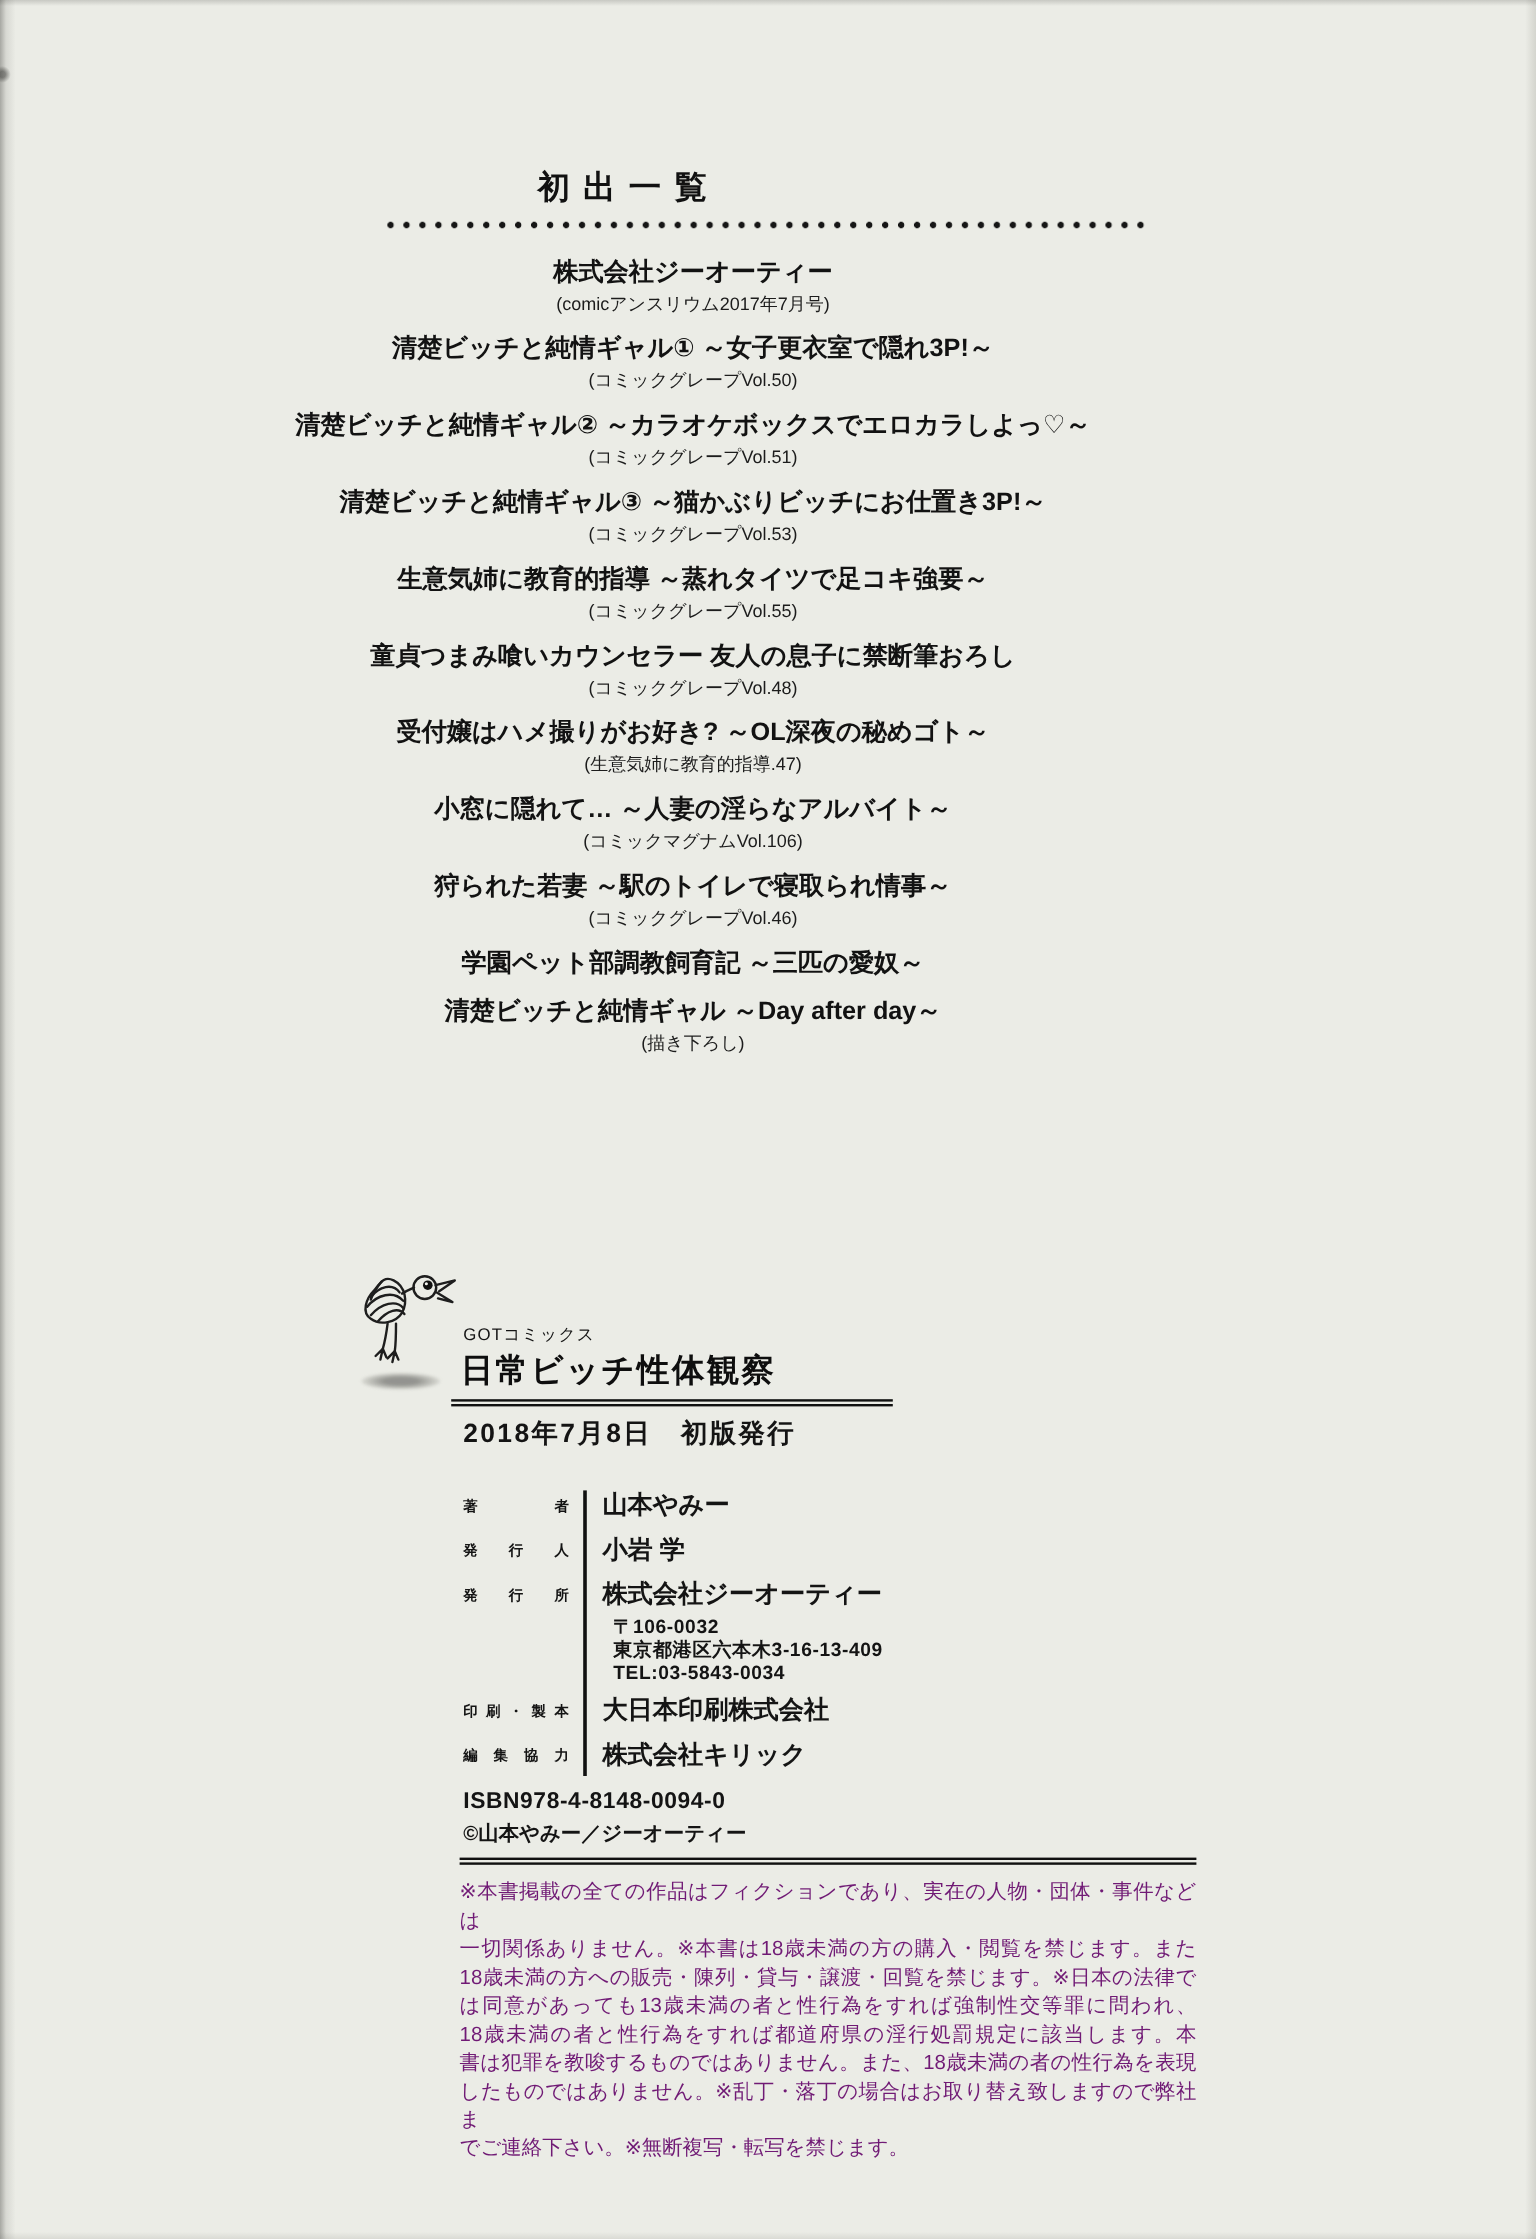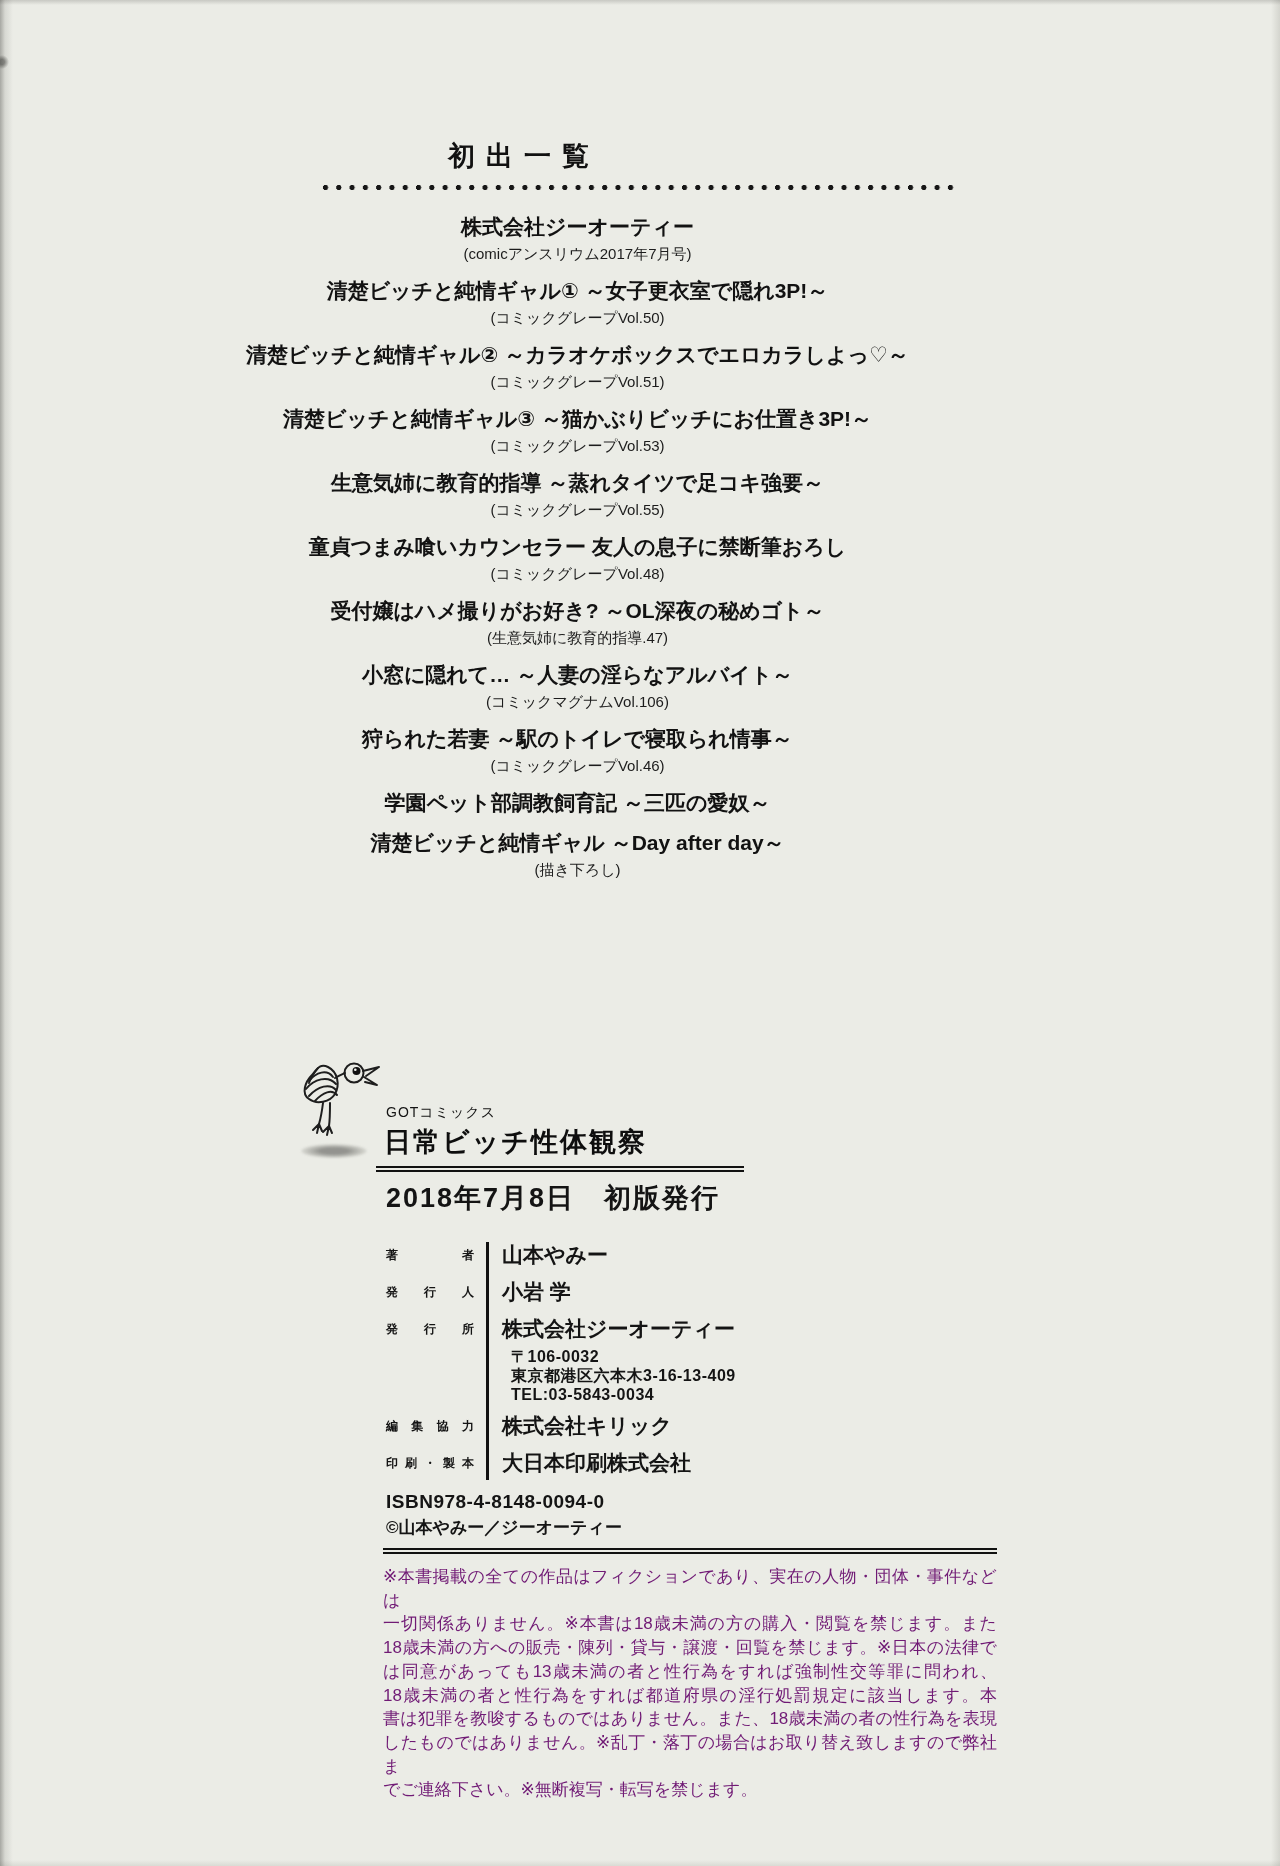--- a/index.html
+++ b/index.html
@@ -33,21 +33,21 @@
   
   .bird{top:1058px;left:296px;width:92px;height:82px;}
   .bird-shadow{
     top:1144px;left:301px;width:66px;height:14px;border-radius:50%;
     background:radial-gradient(ellipse at center, rgba(75,75,72,0.55) 0 30%, rgba(120,120,114,0.30) 60%, rgba(120,120,114,0) 78%);
     filter:blur(1.2px);
   }
   .imprint{top:1104px;left:386px;font-size:14px;font-weight:400;letter-spacing:1px;}
   .book-title{top:1124px;left:384px;font-size:27px;font-weight:700;letter-spacing:2px;color:#0e0e0e;}
   .title-rule{top:1166px;left:376px;width:368px;height:2px;border-top:2px solid #111;border-bottom:2.5px solid #111;}
-  .edition{top:1180px;left:386px;font-size:27px;font-weight:700;letter-spacing:2px;}
+  .edition{top:1180px;left:386px;font-size:22px;font-weight:700;letter-spacing:2px;}
   .credits{top:1240px;left:386px;width:560px;}
   .credits-vline{position:absolute;left:100px;top:2px;width:2.5px;height:238px;background:#111;}
   .credit-row{display:flex;margin-bottom:7px;}
   .credit-label{
     width:88px;flex:0 0 88px;font-size:12px;font-weight:700;line-height:30px;
     text-align:justify;text-align-last:justify;
   }
   .credit-value{padding-left:28px;font-size:21px;font-weight:700;line-height:30px;}
   .credit-address{margin-top:3px;padding-left:9px;font-size:16px;font-weight:700;line-height:19px;letter-spacing:0.5px;}
   .isbn-block{top:1490px;left:386px;}
@@ -158,26 +158,26 @@
     <div class="credit-value">
       <div>株式会社ジーオーティー</div>
       <div class="credit-address">
         <div>〒106-0032</div>
         <div>東京都港区六本木3-16-13-409</div>
         <div>TEL:03-5843-0034</div>
       </div>
     </div>
   </div>
   <div class="credit-row">
+    <div class="credit-label">印刷・製本</div>
+    <div class="credit-value">大日本印刷株式会社</div>
+  </div>
+  <div class="credit-row">
     <div class="credit-label">編集協力</div>
     <div class="credit-value">株式会社キリック</div>
-  </div>
-  <div class="credit-row">
-    <div class="credit-label">印刷・製本</div>
-    <div class="credit-value">大日本印刷株式会社</div>
   </div>
 </div>
 
 <div class="abs isbn-block">
   <div class="isbn">ISBN978-4-8148-0094-0</div>
   <div class="copyright">©山本やみー／ジーオーティー</div>
 </div>
 
 <div class="abs disclaimer-rule"></div>
 <div class="abs disclaimer">

